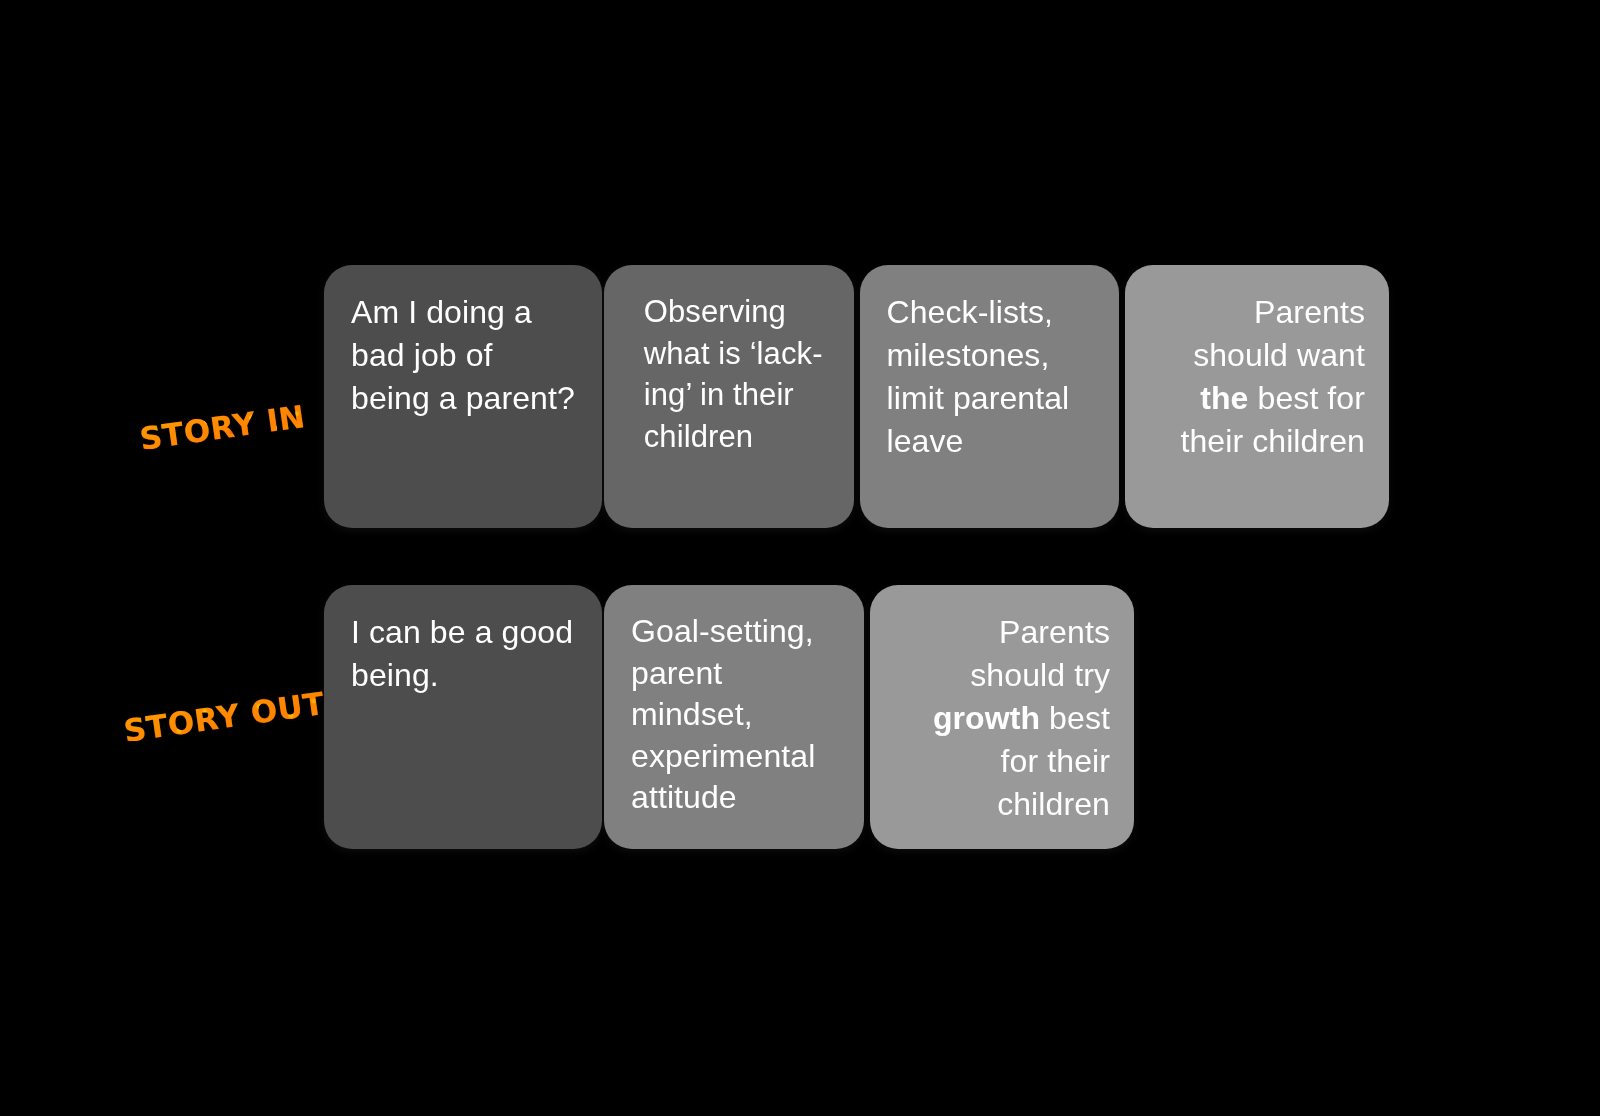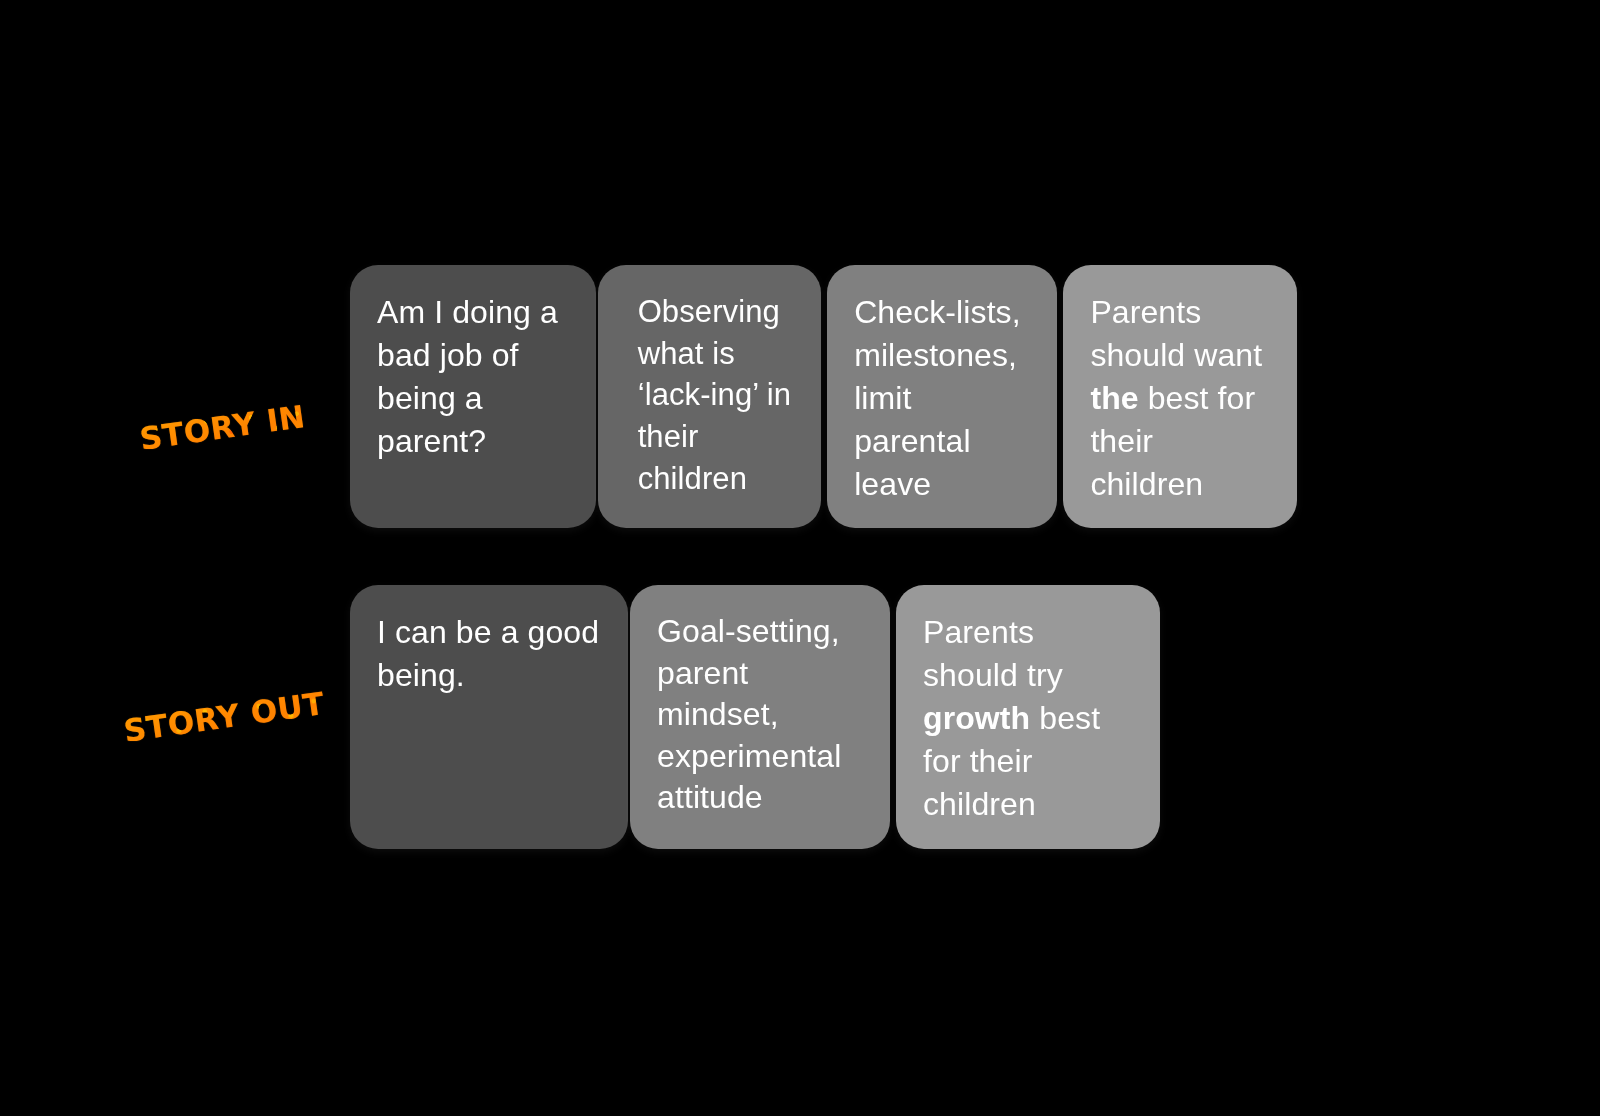--- a/index.html
+++ b/index.html
@@ -52,22 +52,22 @@
     -webkit-text-fill-color: transparent;
     text-shadow: 0 0 1px rgba(255,150,0,0.55);
     filter: saturate(1.25);
   }
   #label-story-in  { left: 140px; top: 424px; }
   #label-story-out { left: 124px; top: 716px; }
 
   
   .row {
     position: absolute;
-    left: 350px;
-    width: 947px;
+    left: 324px;
+    width: 1065px;
     display: flex;
     align-items: flex-start;
   }
   #row-story-in  { top: 265px; height: 263px; }
   #row-story-out { top: 585px; height: 264px; }
   .row > .card { height: 100%; }
 
   .card {
     position: relative;
     border-radius: 28px;
@@ -85,21 +85,21 @@
     letter-spacing: 0.1px;
     word-break: normal;
     white-space: pre-line;
   }
   .card-text b, .card-text strong { font-weight: 700; }
 
   
   .shade-1 { background: #4d4d4d; }
   .shade-2 { background: #666666; }
   .shade-3 { background: #808080; }
-  .shade-4 { background: #999999; }
+  .shade-4 { background: #999999; text-align: right; }
 
   
   .col-1 { width: 278px; margin-right: 2px; }
   .col-2 { width: 250px; margin-right: 6px; padding-left: 40px; }
   .col-3 { width: 260px; margin-right: 6px; }
   .col-4 { width: 264px; }
 
   #row-story-in  .col-2 .card-text { font-size: 31px; }
   #row-story-out .col-2 .card-text { font-size: 31px; line-height: 1.30; }
   #row-story-out .col-3 .card-text { line-height: 1.30; }

